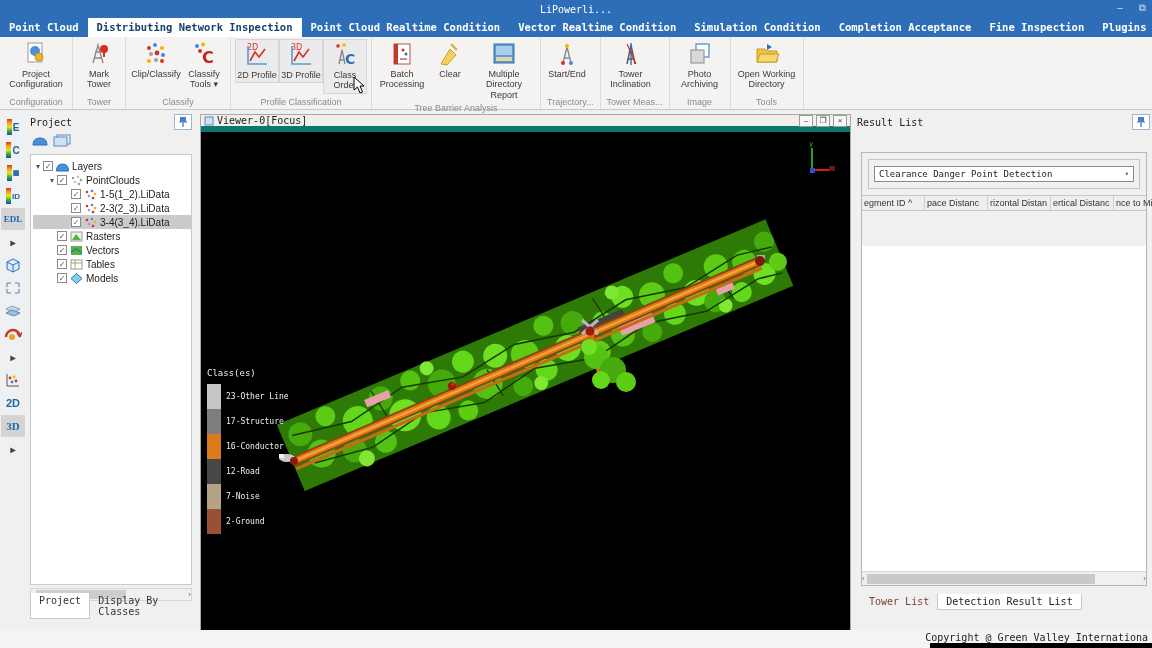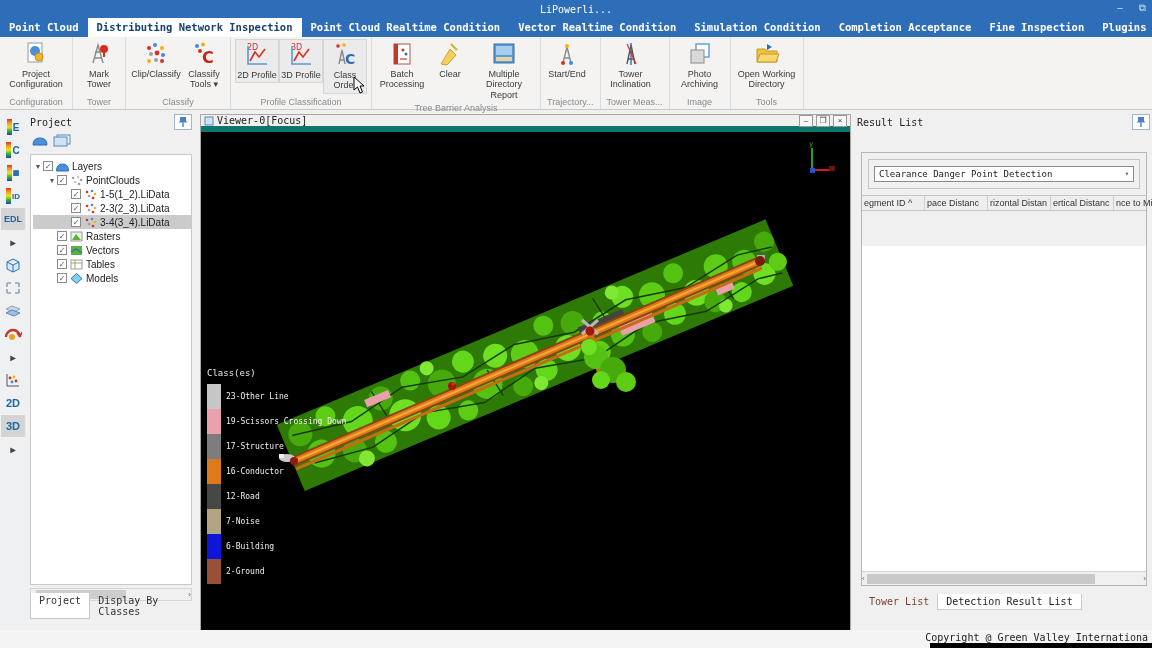--- a/index.html
+++ b/index.html
@@ -31,21 +31,21 @@
   .rbtn.narrow { width:44px; }
   .rbtn.pressed { background:#ebebeb; border:1px solid #d5d5d5; }
   .rbtn .ricon { width:26px; height:26px; flex:none; }
   .rbtn .rlabel { font-size:9px; color:#3a3a3a; text-align:center; line-height:1.15; margin-top:2px; }
 
   
   #leftbar { position:absolute; left:0; top:112px; width:26px; height:536px; background:#eef0f1;
     display:flex; flex-direction:column; align-items:center; padding-top:4px; }
   .lbitem { width:24px; height:22px; display:flex; align-items:center; justify-content:center;
     font-size:10px; font-weight:bold; color:#1c66a8; margin-bottom:1px; }
-  .lbitem.hl { background:#d4d4d4; }
+  .lbitem.hl { background:#d4d4d4;font-family:Liberation Serif, serif; }
   .gradbar { width:5px; height:16px; background:linear-gradient(#e03020,#f0a020,#f0e020,#30b030,#2040d0); margin-right:1px; }
   .lbtext { font-size:9px; }
 
   
   #project-panel { position:absolute; left:26px; top:112px; width:170px; height:521px; background:#f0f0f0; }
   .panel-head { display:flex; align-items:center; justify-content:space-between; height:20px; padding:0 4px; }
   .panel-title { font-family:"DejaVu Sans Mono", monospace; font-size:10px; color:#222; }
   .pinbtn { width:18px; height:16px; border:1px solid #9fb6cc; background:#fff; display:flex; align-items:center; justify-content:center; }
   #proj-tools { display:flex; gap:5px; padding:2px 6px; height:18px; }
   #proj-tree { position:absolute; left:4px; top:42px; right:4px; bottom:48px; background:#ffffff; border:1px solid #c9c9c9;
@@ -598,44 +598,36 @@
       </svg>
 
       
       <div id="legend">
         <div id="legend-title">Class(es)</div>
         <div class="litem">
           <span class="lswatch" style="background-color: rgb(198, 198, 198);"></span>
           <span class="llabel">23-Other Line</span>
           </div>
         <div class="litem">
-          <span class="lswatch" style="background-color: rgb(233, 162, 172);"></span>
-          <span class="llabel">19-Scissors Crossing Down</span>
-          </div>
-        <div class="litem">
           <span class="lswatch" style="background-color: rgb(125, 125, 125);"></span>
           <span class="llabel">17-Structure</span>
           </div>
         <div class="litem">
           <span class="lswatch" style="background-color: rgb(222, 122, 28);"></span>
           <span class="llabel">16-Conductor</span>
           </div>
         <div class="litem">
           <span class="lswatch" style="background-color: rgb(71, 71, 69);"></span>
           <span class="llabel">12-Road</span>
           </div>
         <div class="litem">
           <span class="lswatch" style="background-color: rgb(179, 165, 132);"></span>
           <span class="llabel">7-Noise</span>
           </div>
         <div class="litem">
-          <span class="lswatch" style="background-color: rgb(11, 22, 216);"></span>
-          <span class="llabel">6-Building</span>
-          </div>
-        <div class="litem">
           <span class="lswatch" style="background-color: rgb(154, 79, 55);"></span>
           <span class="llabel">2-Ground</span>
           </div>
       </div>
     </div>
   </div>
 
   <div id="result-panel">
     <div class="panel-head" style="padding-right:2px;">
       <span class="panel-title">Result List</span>

